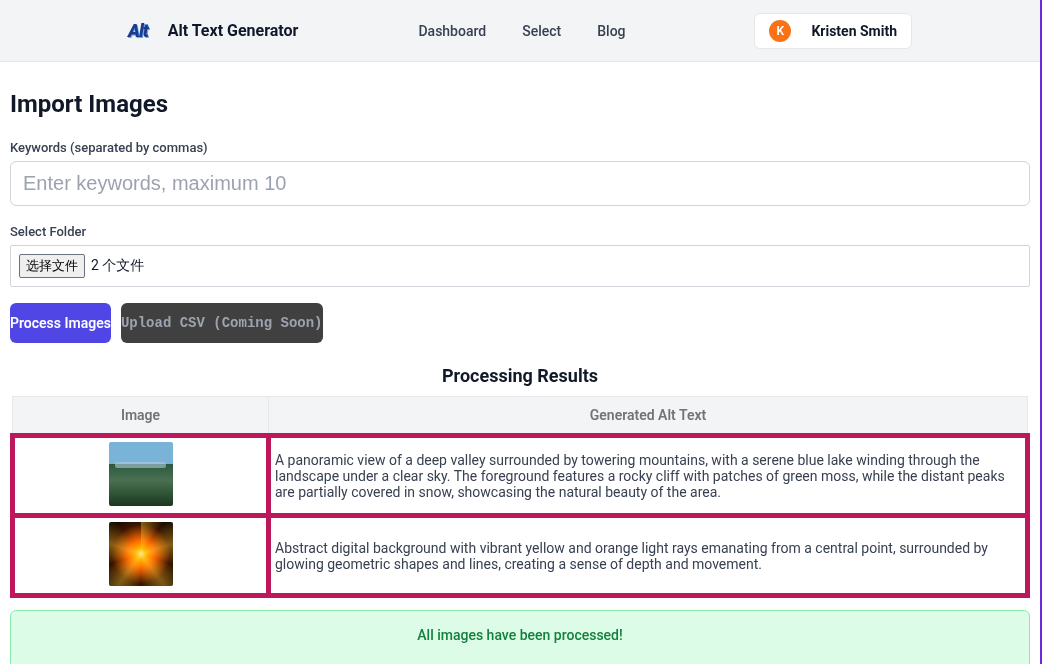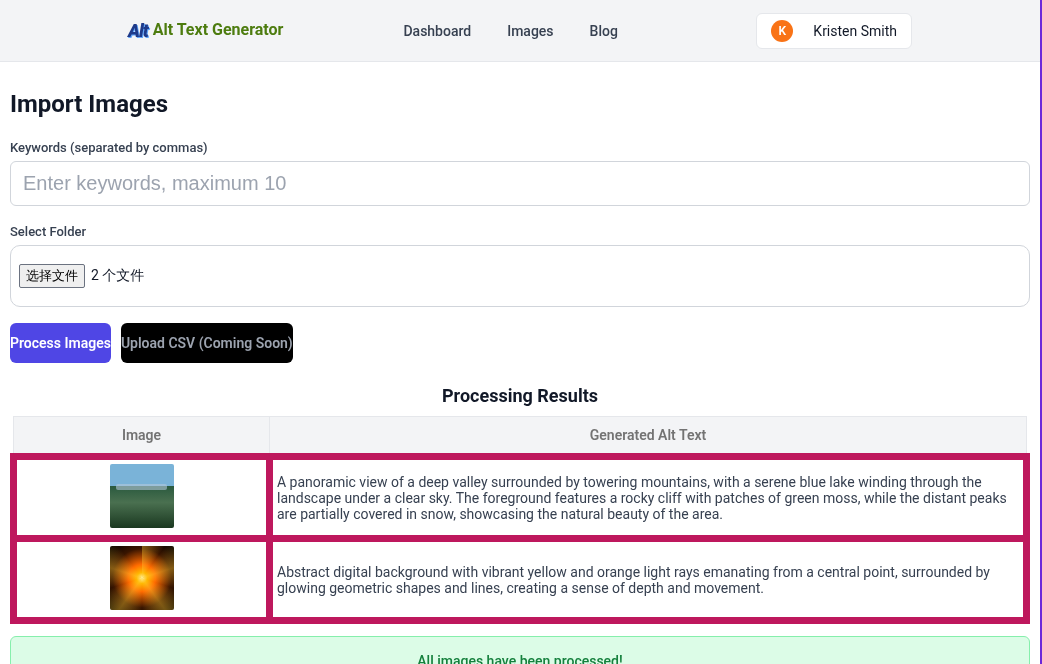--- a/index.html
+++ b/index.html
@@ -1,69 +1,69 @@
 <!DOCTYPE html>
 <html><head>
   <meta charset="utf-8">
   <style>
     * { box-sizing: border-box; margin: 0; padding: 0; }
     body { font-family: -apple-system, BlinkMacSystemFont, "Segoe UI", Roboto, sans-serif; font-size: 14px; color: #1f2937; background: #fff; width: 1042px; border-right: 2px solid #6d28d9; }
     
     .header { background: #f3f4f6; height: 62px; display: flex; align-items: center; padding: 0 20px; border-bottom: 1px solid #e5e7eb; }
-    .logo-wrap { display: flex; gap: 5px; margin-left: 108px; }
+    .logo-wrap { display: flex; align-items: center; gap: 20px; margin-left: 108px; }
     .logo-icon { font-weight: 900; font-size: 18px; color: #1e3a8a; font-style: italic; letter-spacing: -1px; text-shadow: 1px 1px 0 #60a5fa; }
-    .logo-text { font-weight: 700; font-size: 16px; color: #4d7c0f; }
+    .logo-text { font-weight: 700; font-size: 16px; color: #0f172a; }
     .nav { display: flex; gap: 36px; margin-left: 120px; }
     .nav a { color: #374151; text-decoration: none; font-size: 14px; font-weight: 500; text-align: center; }
     .user-chip { margin-left: auto; margin-right: 108px; display: flex; align-items: center; gap: 10px; background: #fff; border: 1px solid #e5e7eb; border-radius: 6px; padding: 6px 14px; cursor: pointer; }
     .avatar { width: 22px; height: 22px; border-radius: 50%; background: #f97316; color: #fff; display: flex; align-items: center; justify-content: center; font-size: 12px; font-weight: 600; }
-    .user-name { font-weight: 400; font-size: 14px; color: #111827; padding-left: 10px; }
+    .user-name { font-weight: 700; font-size: 14px; color: #111827; padding-left: 10px; }
     
     .main { padding: 28px 10px 10px 10px; }
     .page-title { font-size: 24px; font-weight: 700; color: #111827; margin-bottom: 22px; }
     
     .field-label { font-size: 13px; font-weight: 500; color: #374151; margin-bottom: 6px; display: block; }
     .text-input { width: 100%; border: 1px solid #d1d5db; border-radius: 6px; padding: 10px 12px; font-size: 20px; color: #8b5cf6; margin-bottom: 18px; }
     .text-input::placeholder { color: #9ca3af; }
     
-    .file-box { width: 100%; border: 1px solid #d1d5db; border-radius: 10px; padding: 18px 8px; display: flex; align-items: center; gap: 6px; margin-bottom: 16px; }
+    .file-box { width: 100%; border: 1px solid #d1d5db; border-radius: 2px; padding: 8px 8px; display: flex; align-items: center; gap: 6px; margin-bottom: 16px; }
     .file-btn { border: 1px solid #6b7280; background: #efefef; font-size: 13px; padding: 2px 6px; font-family: inherit; cursor: pointer; border-radius: 2px; }
     .file-status { font-size: 14px; color: #111827; }
     
     .btn-row { display: flex; gap: 10px; margin-bottom: 22px; }
     .btn { border: none; border-radius: 6px; padding: 12px 0; font-size: 14px; font-weight: 600; cursor: pointer; font-family: inherit; }
     .btn-primary { background: #4f46e5; color: #fff; }
-    .btn-disabled { background: #000000; color: #9ca3af; cursor: not-allowed; }
+    .btn-disabled { background: #404040; color: #9ca3af; cursor: not-allowed; font-family: Liberation Mono, monospace; }
     
     .section-title { font-size: 18px; font-weight: 700; color: #111827; margin-bottom: 10px; text-align: center; }
     
     table { width: 100%; border-collapse: collapse; border: 1px solid #e5e7eb; }
     thead th { background: #f3f4f6; font-weight: 600; font-size: 14px; color: #737373; padding: 10px; text-align: center; border: 1px solid #e5e7eb; }
-    tbody td { border: 7px solid #be185d; padding: 4px; font-size: 14px; color: #374151; vertical-align: middle; }
+    tbody td { border: 5px solid #be185d; padding: 4px; font-size: 14px; color: #374151; vertical-align: middle; }
     .img-col { width: 256px; text-align: center; }
     .thumb { width: 64px; height: 64px; display: inline-block; border-radius: 2px; }
     .thumb-mountain { background: linear-gradient(to bottom, #7ab3d8 0%, #7ab3d8 35%, #2b5a3f 35%, #4a7050 60%, #1a3820 100%); position: relative; overflow: hidden; }
     .thumb-mountain::before { content:""; position:absolute; top:32%; left:10%; width:80%; height:8%; background: rgba(180,200,220,0.6); border-radius: 2px; }
     .thumb-abstract { background: radial-gradient(circle at center, #fff2a0 0%, #ffb800 12%, #ff6a00 30%, #3a1500 65%, #000 100%); position: relative; overflow: hidden; }
     .thumb-abstract::after { content:""; position:absolute; inset:0; background: conic-gradient(from 0deg, rgba(255,200,50,0.4), transparent 10%, rgba(255,200,50,0.4) 20%, transparent 30%, rgba(255,200,50,0.4) 40%, transparent 50%, rgba(255,200,50,0.4) 60%, transparent 70%, rgba(255,200,50,0.4) 80%, transparent 90%); }
     
     .success-banner { margin-top: 12px; background: #dcfce7; border: 1px solid #86efac; border-radius: 6px; padding: 16px; text-align: center; }
     .success-text { color: #15803d; font-size: 14px; font-weight: 500; margin-bottom: 24px; }
   </style>
 </head>
 <body>
 
 <div class="header">
   <div class="logo-wrap">
     <span class="logo-icon">Alt</span>
     <span class="logo-text">Alt Text Generator</span>
   </div>
   <nav class="nav">
     <a href="#">Dashboard</a>
-    <a href="#">Images</a>
+    <a href="#">Select</a>
     <a href="#">Blog</a>
   </nav>
   <div class="user-chip">
     <span class="avatar">K</span>
     <span class="user-name">Kristen Smith</span>
   </div>
 </div>
 
 <div class="main">
   <h1 class="page-title">Import Images</h1>

